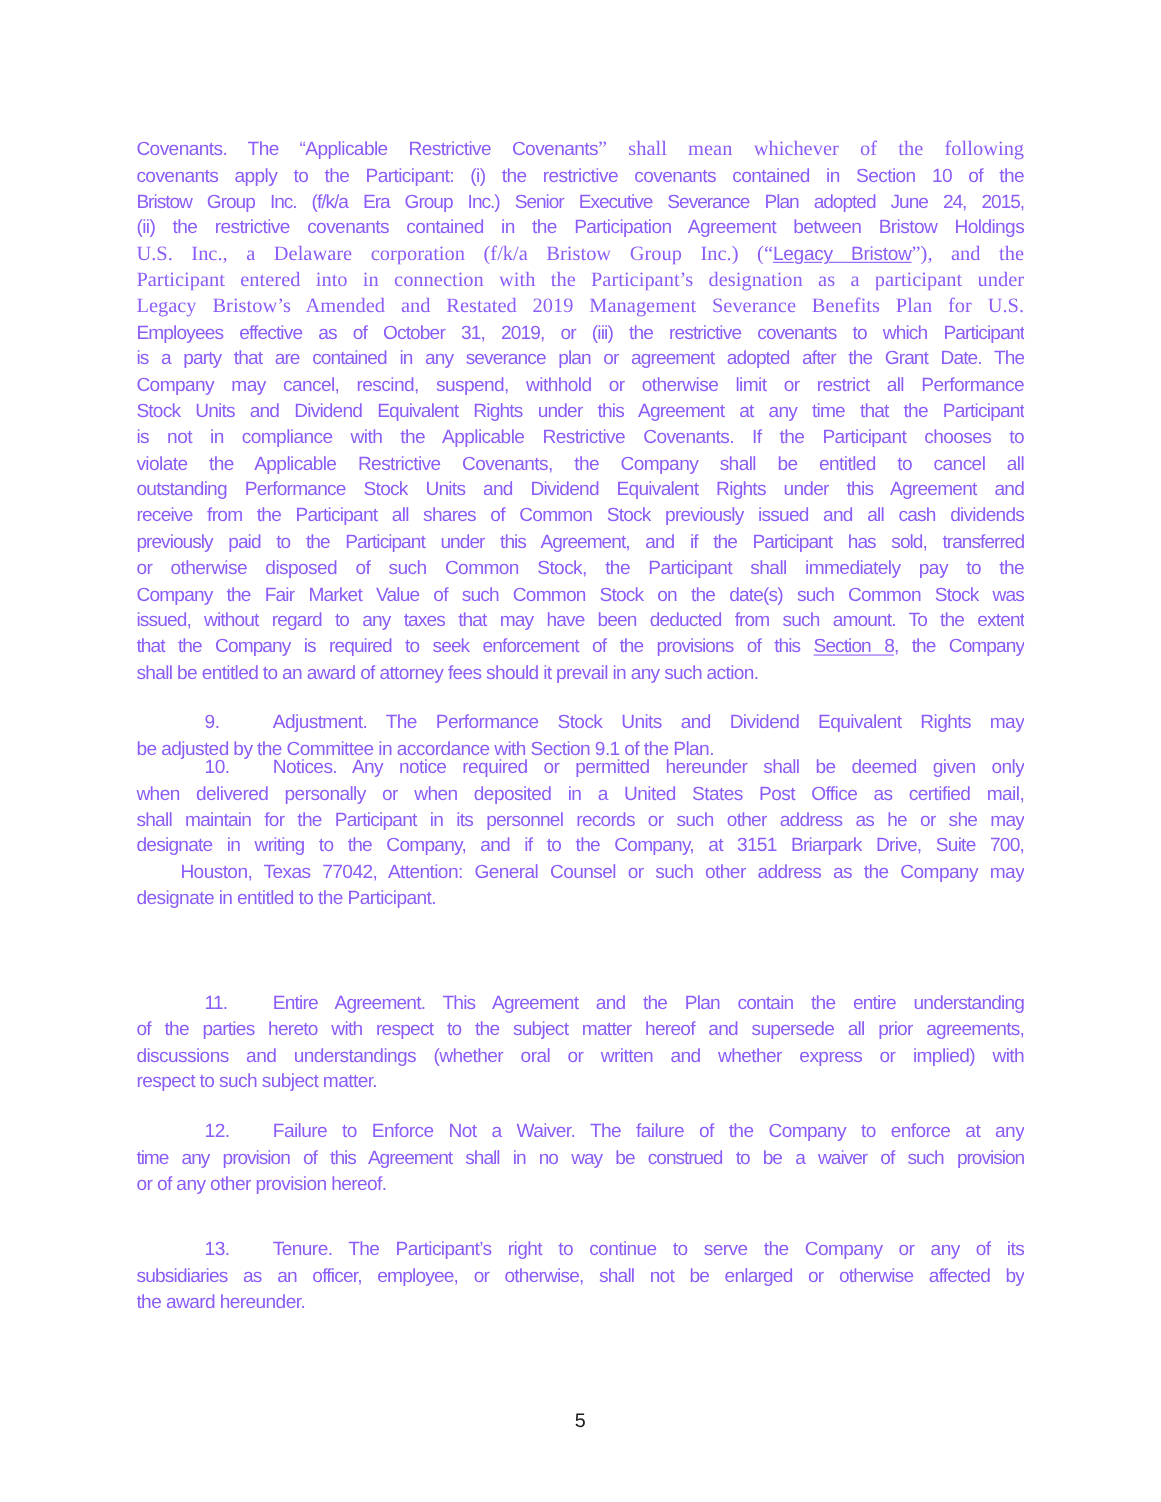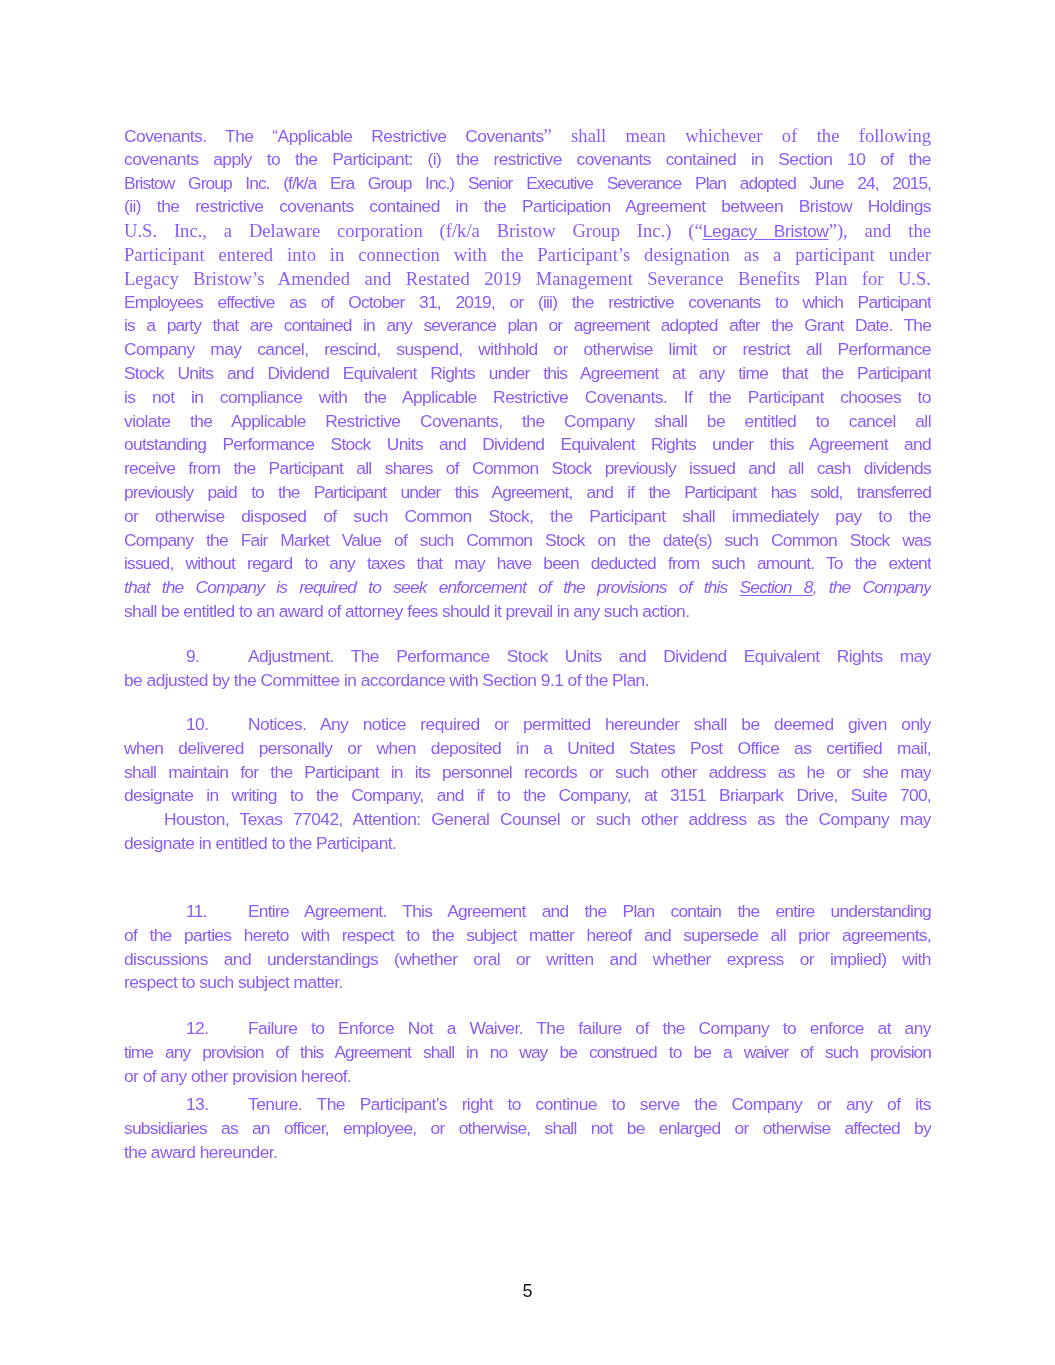--- a/index.html
+++ b/index.html
@@ -47,30 +47,30 @@
     <span class="line" style="word-spacing: 0px;">Company may cancel, rescind, suspend, withhold or otherwise limit or restrict all Performance</span>
     <span class="line" style="letter-spacing: -0.75px; word-spacing: 0px;">Stock Units and Dividend Equivalent Rights under this Agreement at any time that the Participant</span>
     <span class="line" style="word-spacing: 0px;">is not in compliance with the Applicable Restrictive Covenants. If the Participant chooses to</span>
     <span class="line" style="word-spacing: 0px;">violate the Applicable Restrictive Covenants, the Company shall be entitled to cancel all</span>
     <span class="line" style="letter-spacing: -0.7px; word-spacing: 0px;">outstanding Performance Stock Units and Dividend Equivalent Rights under this Agreement and</span>
     <span class="line" style="letter-spacing: -0.7px; word-spacing: 0px;">receive from the Participant all shares of Common Stock previously issued and all cash dividends</span>
     <span class="line" style="letter-spacing: -0.9px; word-spacing: 0px;">previously paid to the Participant under this Agreement, and if the Participant has sold, transferred</span>
     <span class="line" style="word-spacing: 0px;">or otherwise disposed of such Common Stock, the Participant shall immediately pay to the</span>
     <span class="line" style="letter-spacing: -0.75px; word-spacing: 0px;">Company the Fair Market Value of such Common Stock on the date(s) such Common Stock was</span>
     <span class="line" style="letter-spacing: -0.8px; word-spacing: 0px;">issued, without regard to any taxes that may have been deducted from such amount. To the extent</span>
-    <span class="line" style="letter-spacing: -0.85px; word-spacing: 0px; font-style: italic;"><span>that the Company is required to seek enforcement of the provisions of this </span><span class="u">Section 8</span><span>, the Company</span></span>
+    <span class="line" style="letter-spacing: -0.85px; word-spacing: 0px;"><span>that the Company is required to seek enforcement of the provisions of this </span><span class="u">Section 8</span><span>, the Company</span></span>
     <span class="line last" style="letter-spacing:-0.6px;">shall be entitled to an award of attorney fees should it prevail in any such action.</span>
   </div>
 
   <div class="para" style="top:645px;">
     <span class="line" style="word-spacing: 0px;"><span class="num">9.</span><span class="heading">Adjustment.</span><span>  The Performance Stock Units and Dividend Equivalent Rights may</span></span>
     <span class="line last">be adjusted by the Committee in accordance with Section 9.1 of the Plan.</span>
   </div>
 
-  <div class="para" style="top:713px;">
+  <div class="para" style="top:686px;">
     <span class="line" style="word-spacing: 0px;"><span class="num">10.</span><span class="heading">Notices.</span><span>  Any notice required or permitted hereunder shall be deemed given only</span></span>
     <span class="line" style="word-spacing: 0px;">when delivered personally or when deposited in a United States Post Office as certified mail,</span>
     <span class="line" style="letter-spacing: -0.7px; word-spacing: 0px;">shall maintain for the Participant in its personnel records or such other address as he or she may</span>
     <span class="line" style="letter-spacing: -0.7px; word-spacing: 0px;">designate in writing to the Company, and if to the Company, at 3151 Briarpark Drive, Suite 700,</span>
     <span class="line" style="word-spacing: 0px; margin-left: 40px;">Houston, Texas 77042, Attention: General Counsel or such other address as the Company may</span>
     <span class="line last">designate in entitled to the Participant.</span>
   </div>
 
   <div class="para" style="top:900px;">
     <span class="line" style="letter-spacing: -0.75px; word-spacing: 0px;"><span class="num">11.</span><span class="heading">Entire Agreement.</span><span>  This Agreement and the Plan contain the entire understanding</span></span>
@@ -78,20 +78,20 @@
     <span class="line" style="word-spacing: 0px;">discussions and understandings (whether oral or written and whether express or implied) with</span>
     <span class="line last">respect to such subject matter.</span>
   </div>
 
   <div class="para" style="top:1017px;">
     <span class="line" style="word-spacing: 0.00104167px;"><span class="num">12.</span><span class="heading">Failure to Enforce Not a Waiver.</span><span>  The failure of the Company to enforce at any</span></span>
     <span class="line" style="letter-spacing: -0.95px; word-spacing: 0px;">time any provision of this Agreement shall in no way be construed to be a waiver of such provision</span>
     <span class="line last">or of any other provision hereof.</span>
   </div>
 
-  <div class="para" style="top:1093px;">
+  <div class="para" style="top:1124px;">
     <span class="line" style="word-spacing: 0px;"><span class="num">13.</span><span class="heading">Tenure.</span><span>  The Participant’s right to continue to serve the Company or any of its</span></span>
     <span class="line" style="letter-spacing: -0.75px; word-spacing: 0px;">subsidiaries as an officer, employee, or otherwise, shall not be enlarged or otherwise affected by</span>
     <span class="line last">the award hereunder.</span>
   </div>
 
   <div class="page-number">5</div>
 </div>
 
 </body></html>

